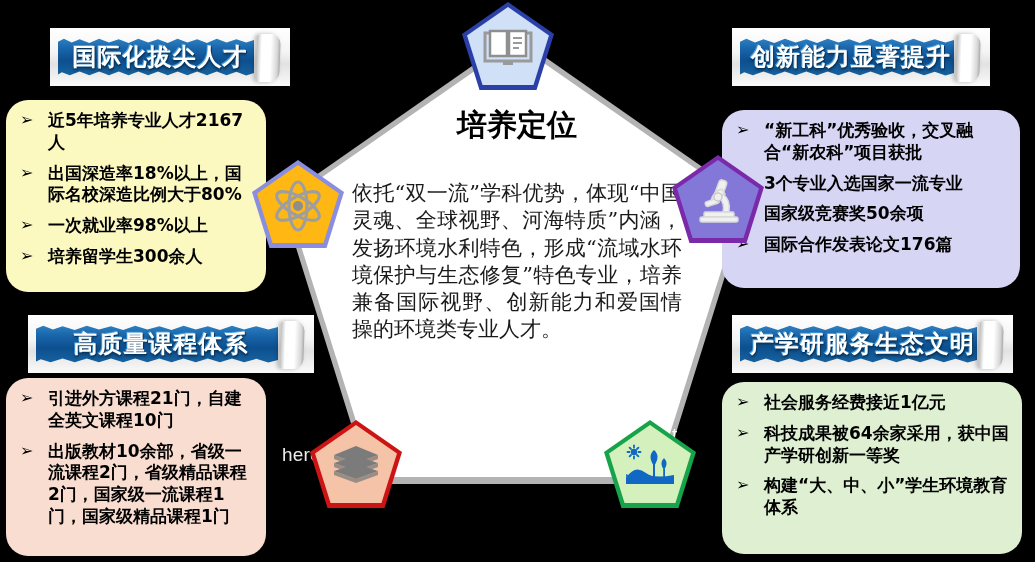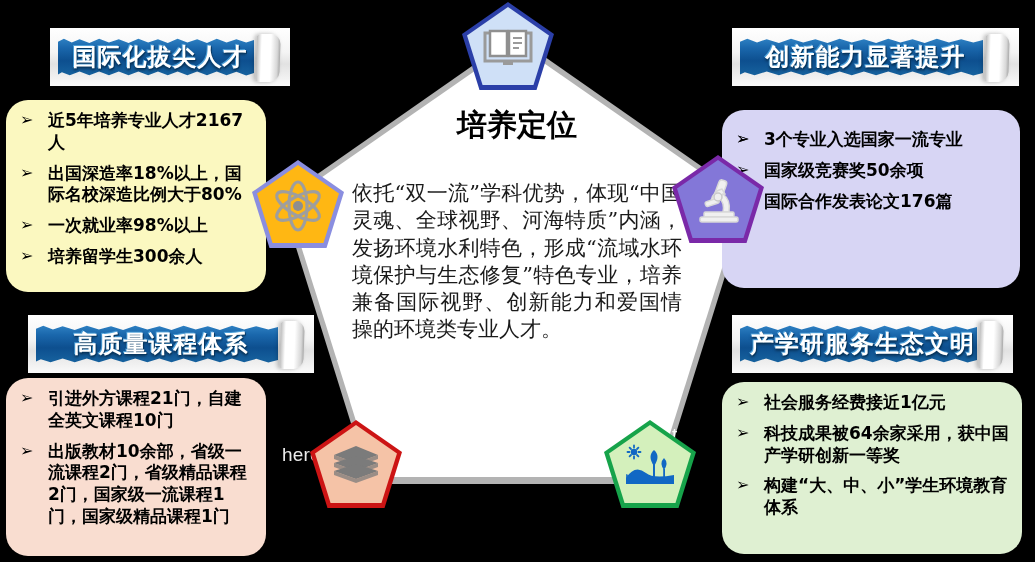--- a/index.html
+++ b/index.html
@@ -123,21 +123,21 @@
   <div class="watermark">here</div>
   <div class="wm2">t</div>
 
   <div class="banner" style="left:26px;top:28px;width:240px;margin-left:24px;">
     <div class="paper"></div>
     <div class="strip"></div>
     <div class="curl"></div>
     <div class="label">国际化拔尖人才</div>
   </div>
 
-  <div class="banner" style="left:732px;top:28px;width:258px;padding-left:29px;">
+  <div class="banner" style="left:732px;top:28px;width:258px;">
     <div class="paper"></div>
     <div class="strip"></div>
     <div class="curl"></div>
     <div class="label">创新能力显著提升</div>
   </div>
 
   <div class="banner" style="left:28px;top:315px;width:286px;">
     <div class="paper"></div>
     <div class="strip"></div>
     <div class="curl"></div>
@@ -155,21 +155,21 @@
     <ul>
       <li><span class="bul">➢</span><span>近5年培养专业人才2167人</span></li>
       <li><span class="bul">➢</span><span>出国深造率18%以上，国际名校深造比例大于80%</span></li>
       <li><span class="bul">➢</span><span>一次就业率98%以上</span></li>
       <li><span class="bul">➢</span><span>培养留学生300余人</span></li>
     </ul>
   </div>
 
   <div class="box box-tr">
     <ul>
-      <li><span class="bul">➢</span></li>
+      <li><span class="bul">➢</span><span>“新工科”优秀验收，交叉融合“新农科”项目获批</span></li>
       <li><span class="bul">➢</span><span>3个专业入选国家一流专业</span></li>
       <li><span class="bul">➢</span><span>国家级竞赛奖50余项</span></li>
       <li><span class="bul">➢</span><span>国际合作发表论文176篇</span></li>
     </ul>
   </div>
 
   <div class="box box-bl">
     <ul>
       <li><span class="bul">➢</span><span>引进外方课程21门，自建全英文课程10门</span></li>
       <li><span class="bul">➢</span><span>出版教材10余部，省级一流课程2门，省级精品课程2门，国家级一流课程1门，国家级精品课程1门</span></li>

